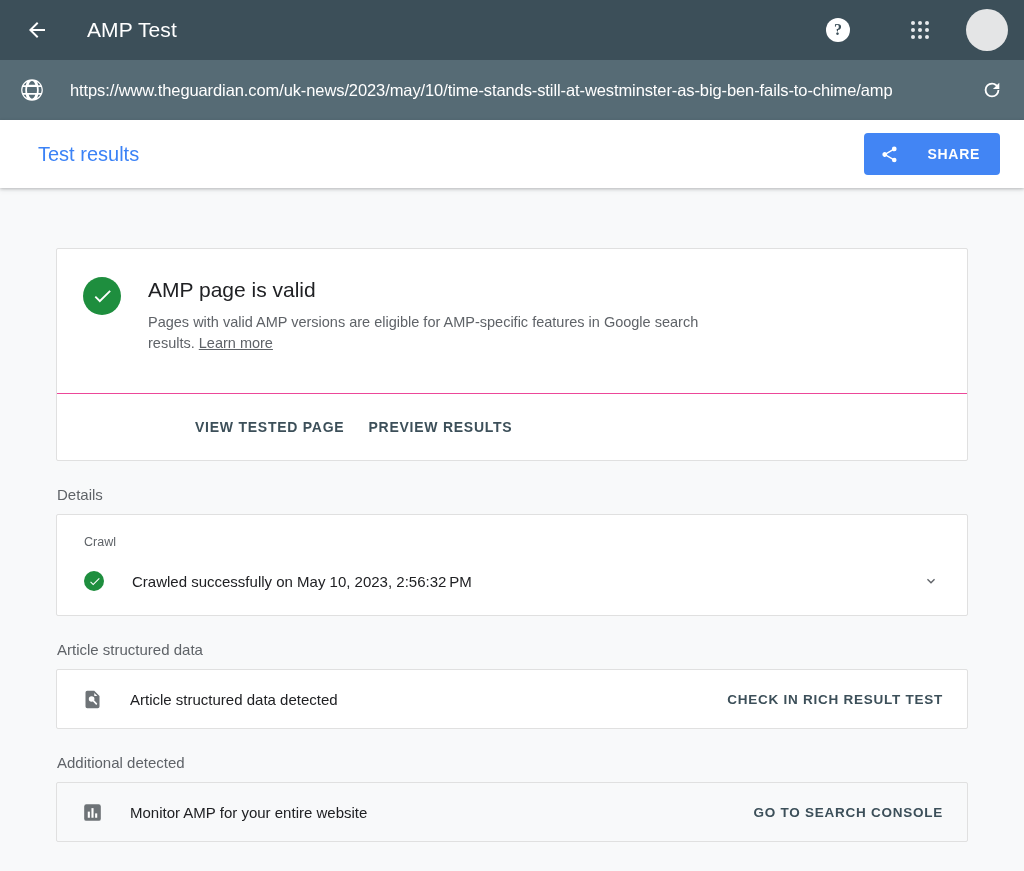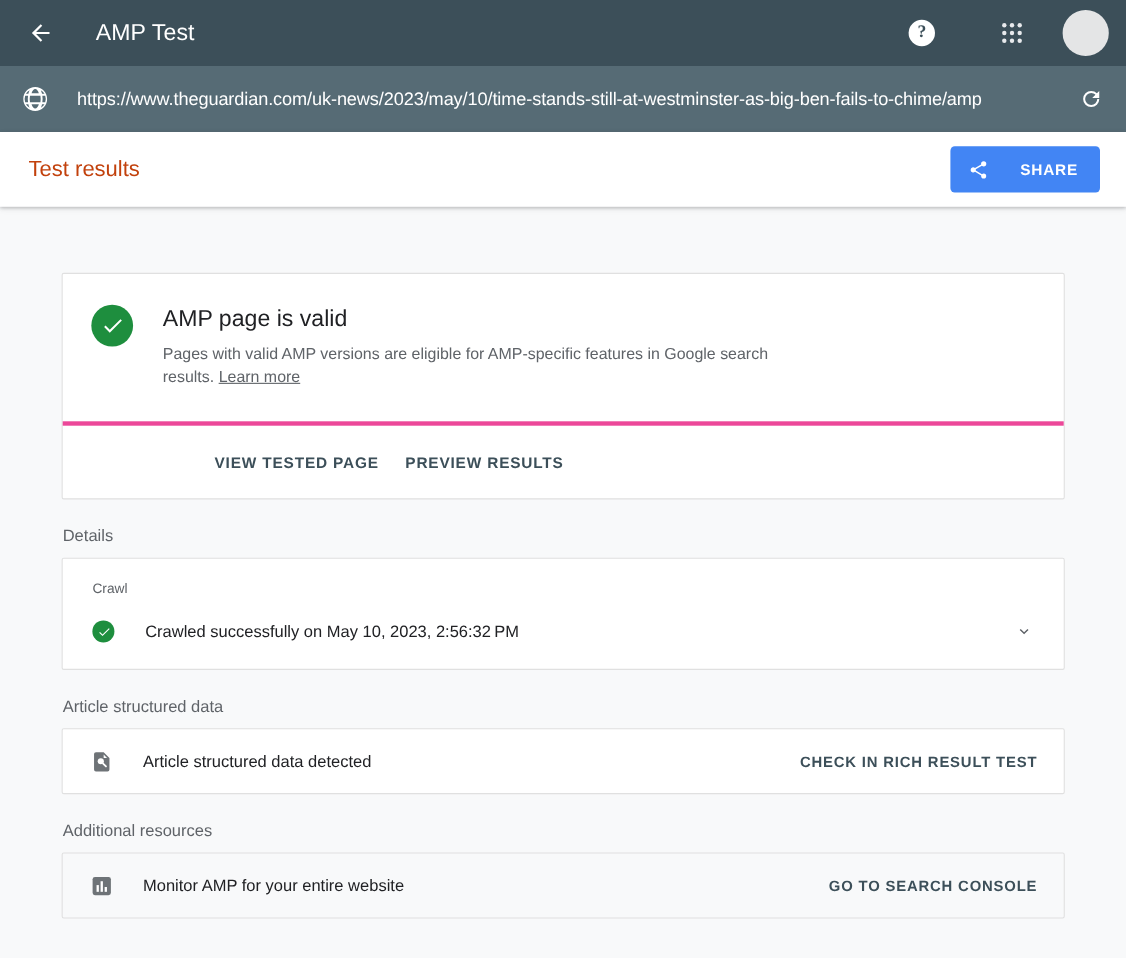--- a/index.html
+++ b/index.html
@@ -125,21 +125,22 @@
     display: flex;
     align-items: center;
     padding: 0 24px 0 26px;
     box-shadow: 0 1px 3px rgba(60,64,67,.30), 0 2px 6px rgba(60,64,67,.08);
     position: relative;
     z-index: 5;
   }
   .results-title {
     font-size: 20px;
     font-weight: 400;
-    color: #c2410c;
+    color: #3b82f6;
+    margin-left: 12px;
   }
   .share-btn {
     margin-left: auto;
     background: #4285f4;
     color: #ffffff;
     border: none;
     border-radius: 4px;
     height: 42px;
     padding: 0 20px 0 16px;
     display: flex;
@@ -163,22 +164,22 @@
   .card {
     background: #ffffff;
     border: 1px solid #e0e0e0;
     border-radius: 2px;
   }
 
   
   .verdict-card { margin-top: 60px; }
   .verdict-body {
     display: flex;
-    padding: 26px 24px 30px 26px;
-    border-bottom: 4px solid #ec4899;
+    padding: 26px 24px 40px 26px;
+    border-bottom: 1px solid #ec4899;
   }
   .check-circle {
     width: 38px; height: 38px;
     border-radius: 50%;
     background: #1e8e3e;
     flex: 0 0 auto;
     display: flex; align-items: center; justify-content: center;
     margin-top: 2px;
   }
   .verdict-text { margin-left: 27px; padding-top: 1px; }
@@ -388,21 +389,21 @@
       <svg width="21" height="21" viewBox="0 0 24 24" aria-hidden="true">
         <path fill="#6e7377" d="M14 2H6a2 2 0 00-2 2v16a2 2 0 002 2h12a2 2 0 002-2V8l-6-6zm0 2.5L17.5 8H14V4.5z"></path>
         <circle cx="11" cy="11.5" r="3.2" fill="#ffffff"></circle>
         <path d="M13.4 13.9l3 3" stroke="#ffffff" stroke-width="1.9" stroke-linecap="round"></path>
       </svg>
     </div>
     <div class="res-text">Article structured data detected</div>
     <button class="res-action">CHECK IN RICH RESULT TEST</button>
   </div>
 
-  <div class="section-label">Additional resources</div>
+  <div class="section-label">Additional detected</div>
   <div class="card res-card muted">
     <div class="res-icon">
       <svg width="21" height="21" viewBox="0 0 24 24" aria-hidden="true">
         <rect x="2.5" y="2.5" width="19" height="19" rx="2.5" fill="#6e7377"></rect>
         <rect x="6.6" y="11" width="2.4" height="7" fill="#ffffff"></rect>
         <rect x="10.8" y="7" width="2.4" height="11" fill="#ffffff"></rect>
         <rect x="15" y="13" width="2.4" height="5" fill="#ffffff"></rect>
       </svg>
     </div>
     <div class="res-text">Monitor AMP for your entire website</div>

